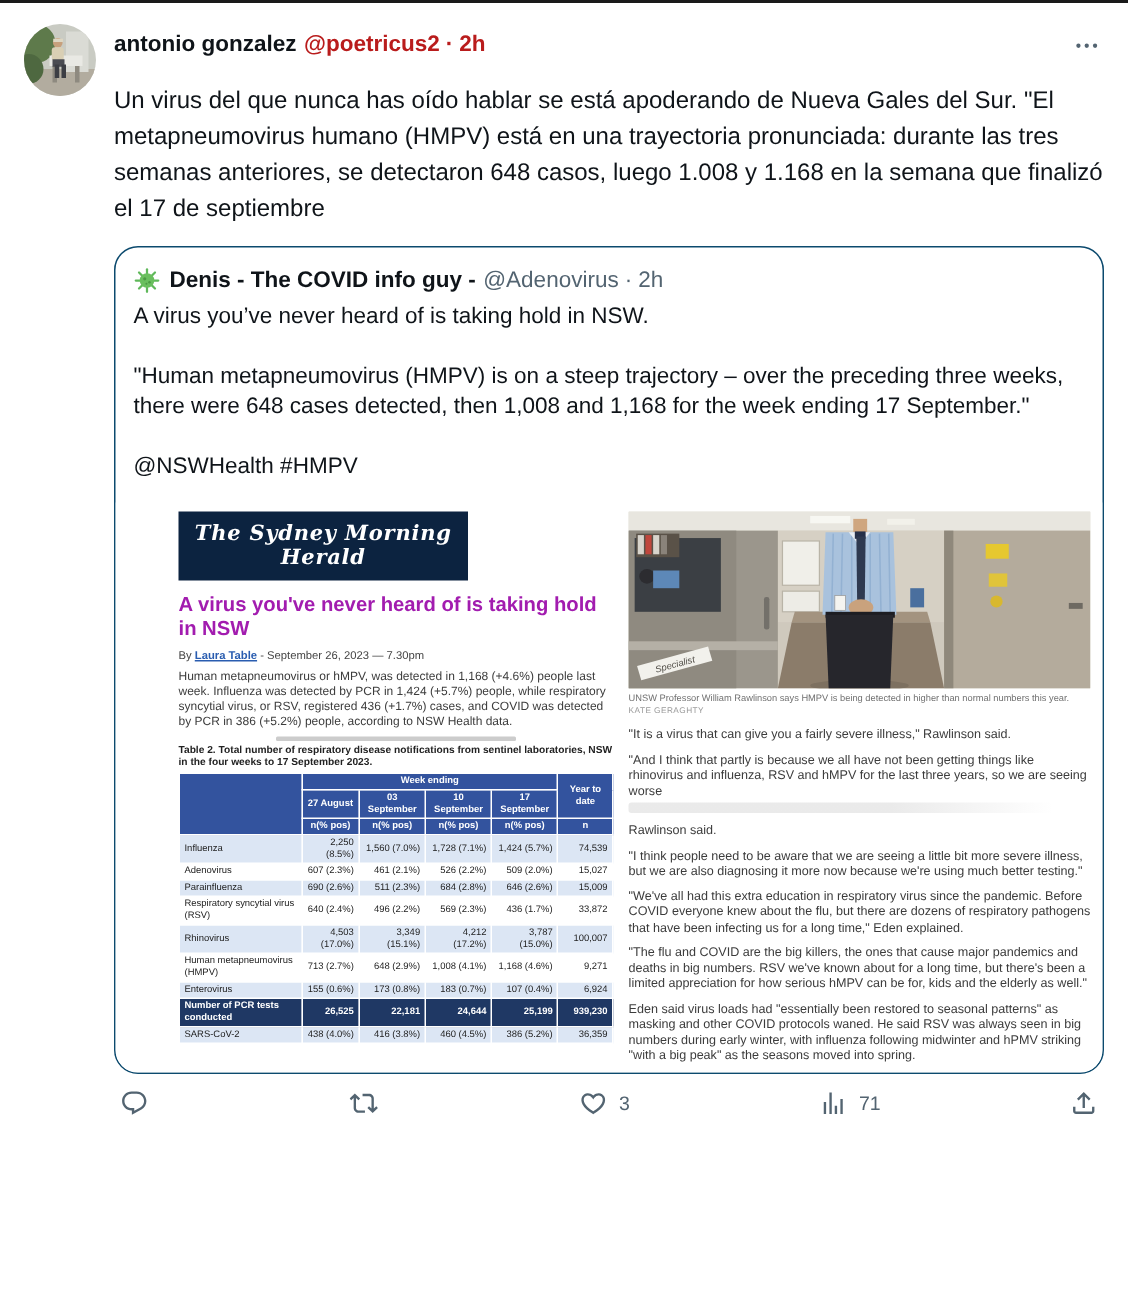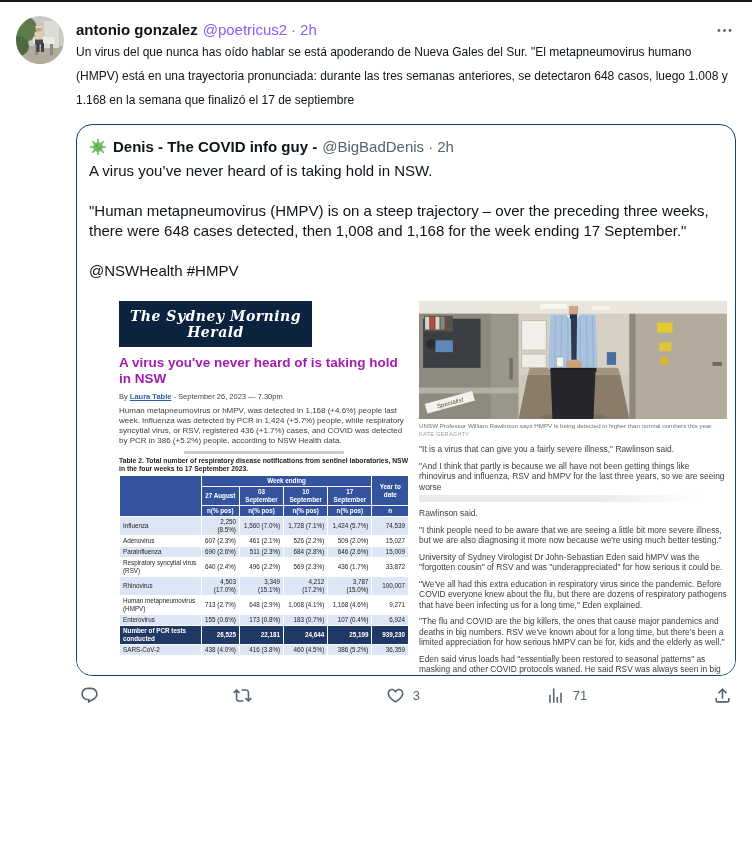--- a/index.html
+++ b/index.html
@@ -4,23 +4,23 @@
 <style>
   * { margin:0; padding:0; box-sizing:border-box; }
   html,body { width:752px; background:#fff; font-family:"Liberation Sans",sans-serif; color:#0f1419; }
   .top-line { height:2px; background:#1a1a1a; width:100%; }
   .tweet { display:flex; padding:14px 16px 8px 16px; }
   .avatar-col { width:48px; flex:0 0 48px; margin-right:12px; }
   .avatar { width:48px; height:48px; border-radius:50%; overflow:hidden; cursor:pointer; }
   .content-col { flex:1; min-width:0; }
   .tweet-header { display:flex; align-items:center; font-size:15px; line-height:20px; padding-top:4px; position:relative; }
   .name { font-weight:700; margin-right:5px; }
-  .handle,.sep,.time { color:#8b5cf6; margin-right:4px; }
+  .handle,.sep,.time { color:#b91c1c; margin-right:4px;font-weight:bold; }
   .more-btn { margin-left:auto; background:none; border:none; cursor:pointer; padding:0 2px; }
-  .tweet-text { font-size:12px; line-height:24px; margin-top:0; white-space:pre-wrap; }
+  .tweet-text { font-size:16px; line-height:24px; margin-top:16px; white-space:pre-wrap; }
   .quote-card { margin-top:12px; border:1px solid #0c4a6e; border-radius:16px; overflow:hidden; cursor:pointer; background:#fff; }
   .quote-inner { padding:12px 12px 0 12px; }
   .quote-header { display:flex; align-items:center; font-size:15px; line-height:20px; }
   .q-avatar { width:18px; height:18px; margin-right:6px; flex:0 0 18px; }
   .q-name { font-weight:700; margin-right:5px; white-space:nowrap; }
   .q-handle,.q-sep,.q-time { color:#536471; margin-right:4px; }
   .quote-text { font-size:15px; line-height:20px; margin-top:4px; }
   .q-para.gap { margin-bottom:20px; }
   .q-link-line { font-size:15px; line-height:20px; }
   .media { display:flex; background:#fff; margin-top:14px; height:380px; overflow:hidden; padding:6px 2px 0 2px; }
@@ -113,21 +113,21 @@
                 <line x1="4.9" y1="19.1" x2="7.8" y2="16.2"></line>
                   <line x1="16.2" y1="7.8" x2="19.1" y2="4.9"></line>
               </g>
               <circle cx="12" cy="12" r="6.5" fill="#6abf5e"></circle>
               <circle cx="10" cy="10.5" r="1.4" fill="#4c9a44"></circle>
               <circle cx="14.2" cy="13.5" r="1.1" fill="#4c9a44"></circle>
               <circle cx="11.5" cy="14.8" r="0.9" fill="#4c9a44"></circle>
             </svg>
           </span>
           <span class="q-name">Denis - The COVID info guy -</span>
-          <span class="q-handle">@BigBadDenis</span>
+          <span class="q-handle">@Adenovirus</span>
           <span class="q-sep">·</span>
           <span class="q-time">2h</span>
         </header>
 
         <div class="quote-text">
             <p class="q-para gap">A virus you’ve never heard of is taking hold in NSW.</p>
             <p class="q-para gap">"Human metapneumovirus (HMPV) is on a steep trajectory – over the preceding three weeks, there were 648 cases detected, then 1,008 and 1,168 for the week ending 17 September."</p>
           </div>
         <div class="q-link-line">@NSWHealth #HMPV</div>
       </div>
@@ -302,21 +302,20 @@
             <span class="photo-credit">KATE GERAGHTY</span>
           </div>
           <div class="r-paras">
               <p>"It is a virus that can give you a fairly severe illness," Rawlinson said.</p>
               <p>"And I think that partly is because we all have not been getting things like rhinovirus and influenza, RSV and hMPV for the last three years, so we are seeing worse</p>
             </div>
           <div class="faded-line"></div>
           <div class="r-paras">
               <p>Rawlinson said.</p>
               <p>"I think people need to be aware that we are seeing a little bit more severe illness, but we are also diagnosing it more now because we're using much better testing."</p>
-              <p>University of Sydney Virologist Dr John-Sebastian Eden said hMPV was the "forgotten cousin" of RSV and was "underappreciated" for how serious it could be.</p>
               <p>"We've all had this extra education in respiratory virus since the pandemic. Before COVID everyone knew about the flu, but there are dozens of respiratory pathogens that have been infecting us for a long time," Eden explained.</p>
               <p>"The flu and COVID are the big killers, the ones that cause major pandemics and deaths in big numbers. RSV we've known about for a long time, but there's been a limited appreciation for how serious hMPV can be for, kids and the elderly as well."</p>
               <p>Eden said virus loads had "essentially been restored to seasonal patterns" as masking and other COVID protocols waned. He said RSV was always seen in big numbers during early winter, with influenza following midwinter and hPMV striking "with a big peak" as the seasons moved into spring.</p>
             </div>
         </div>
       </div>
     </div>
 
     <div class="actions">
       <button class="action">

